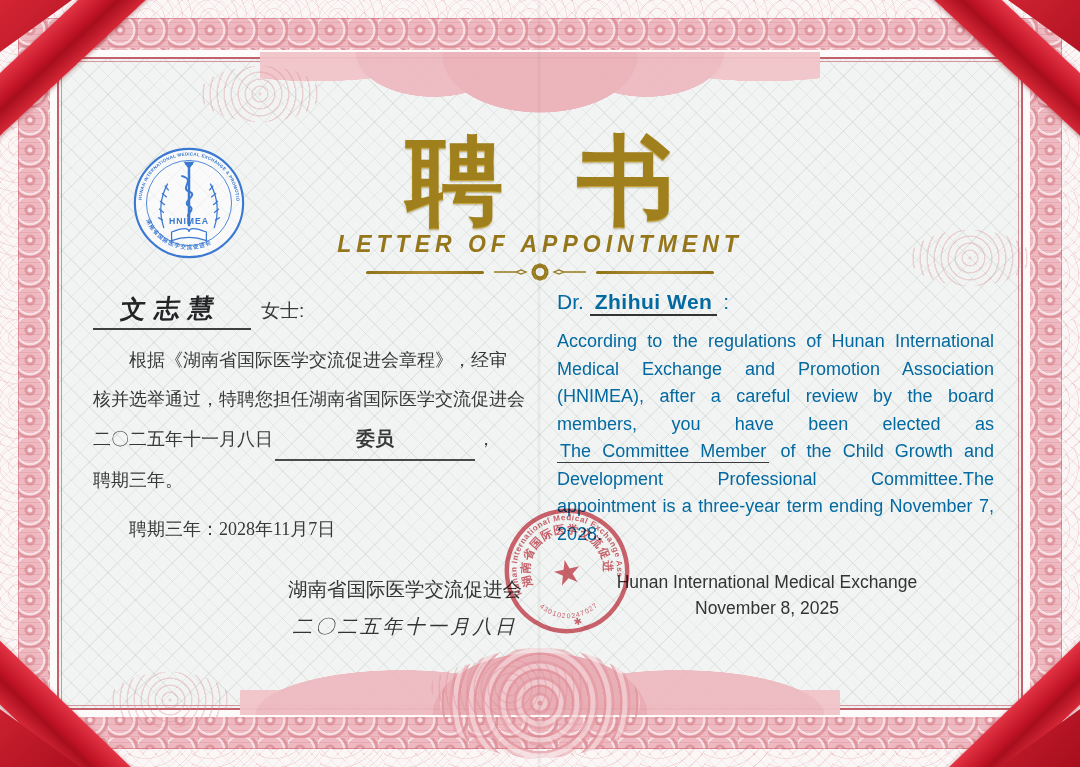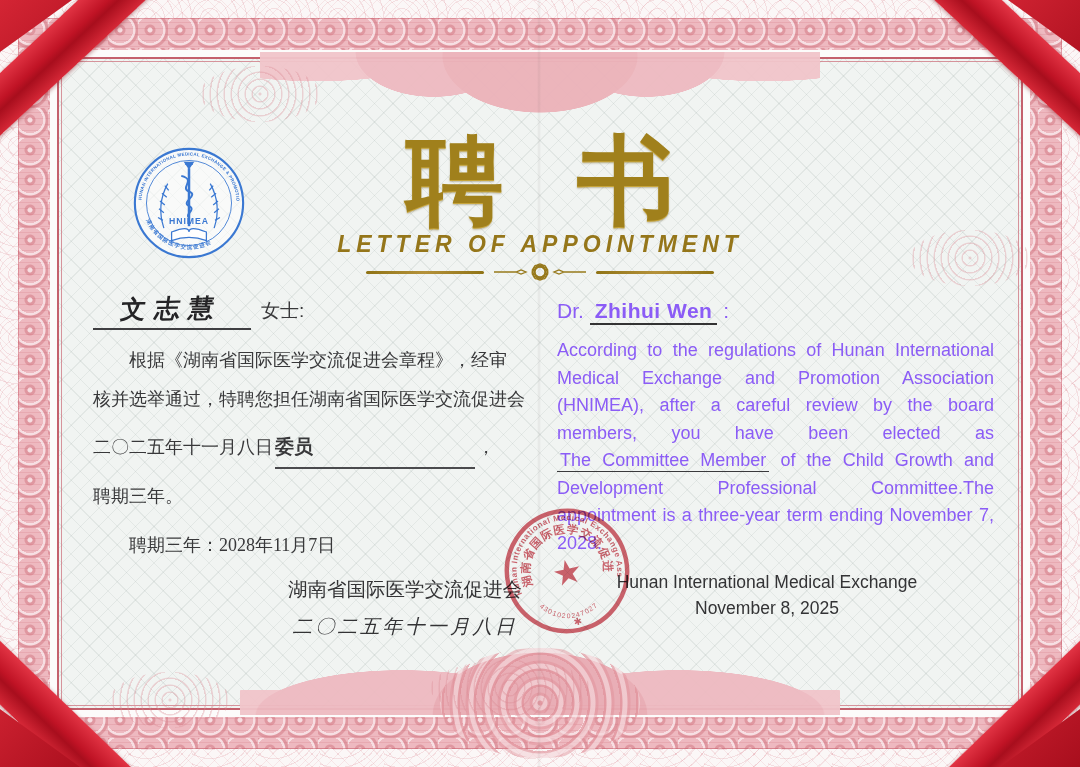--- a/index.html
+++ b/index.html
@@ -78,25 +78,25 @@
 
   .cn-col{position:absolute;left:93px;top:292px;width:444px;color:#38383a;}
   .greet-cn{height:40px;}
   .name-underline{display:inline-block;width:158px;border-bottom:2px solid #3f3f42;text-align:center;padding-bottom:3px;}
   .name-cn{display:inline-block;font-family:"DejaVu Serif",serif;font-size:25px;font-weight:700;
     letter-spacing:9px;transform:skewX(-9deg) rotate(-1deg);color:#242426;}
   .honorific{font-size:19px;margin-left:10px;}
   .cn-body{margin-top:9px;font-size:18px;line-height:39px;}
   .cn-line{white-space:nowrap;font-family:Liberation Serif, serif;}
   .indent{padding-left:36px;}
-  .blank{display:inline-block;width:200px;border-bottom:2px solid #4a4a4d;
-    font-weight:700;font-size:19px;padding-bottom:1px;margin:8px 2px;}
+  .blank{display:inline-block;width:200px;border-bottom:2px solid #4a4a4d;text-align:center;
+    font-weight:700;font-size:19px;padding-bottom:1px;margin:0 2px;}
   .validity{margin-top:10px;}
 
-  .en-col{position:absolute;left:557px;top:299px;width:437px;color:#8b5cf6;}
+  .en-col{position:absolute;left:557px;top:290px;width:437px;color:#0369a1;}
   .greet-en{font-size:21px;height:38px;}
   .en-name{font-weight:700;border-bottom:2px solid #333;padding:0 5px 1px 5px;letter-spacing:.5px;}
   .en-body{font-size:18px;line-height:27.5px;text-align:justify;}
   .role-underline{border-bottom:1.5px solid #3a3a3c;padding:0 3px 1px 3px;white-space:nowrap;}
 
   .sig-cn{position:absolute;left:255px;top:571px;width:300px;text-align:center;color:#333335;
     font-size:19.5px;line-height:37px;}
   .sig-cn .date{letter-spacing:3px;font-style:italic;}
   .sig-en{position:absolute;left:592px;top:570px;width:350px;text-align:center;color:#333335;
     font-size:17.5px;line-height:25.5px;}

